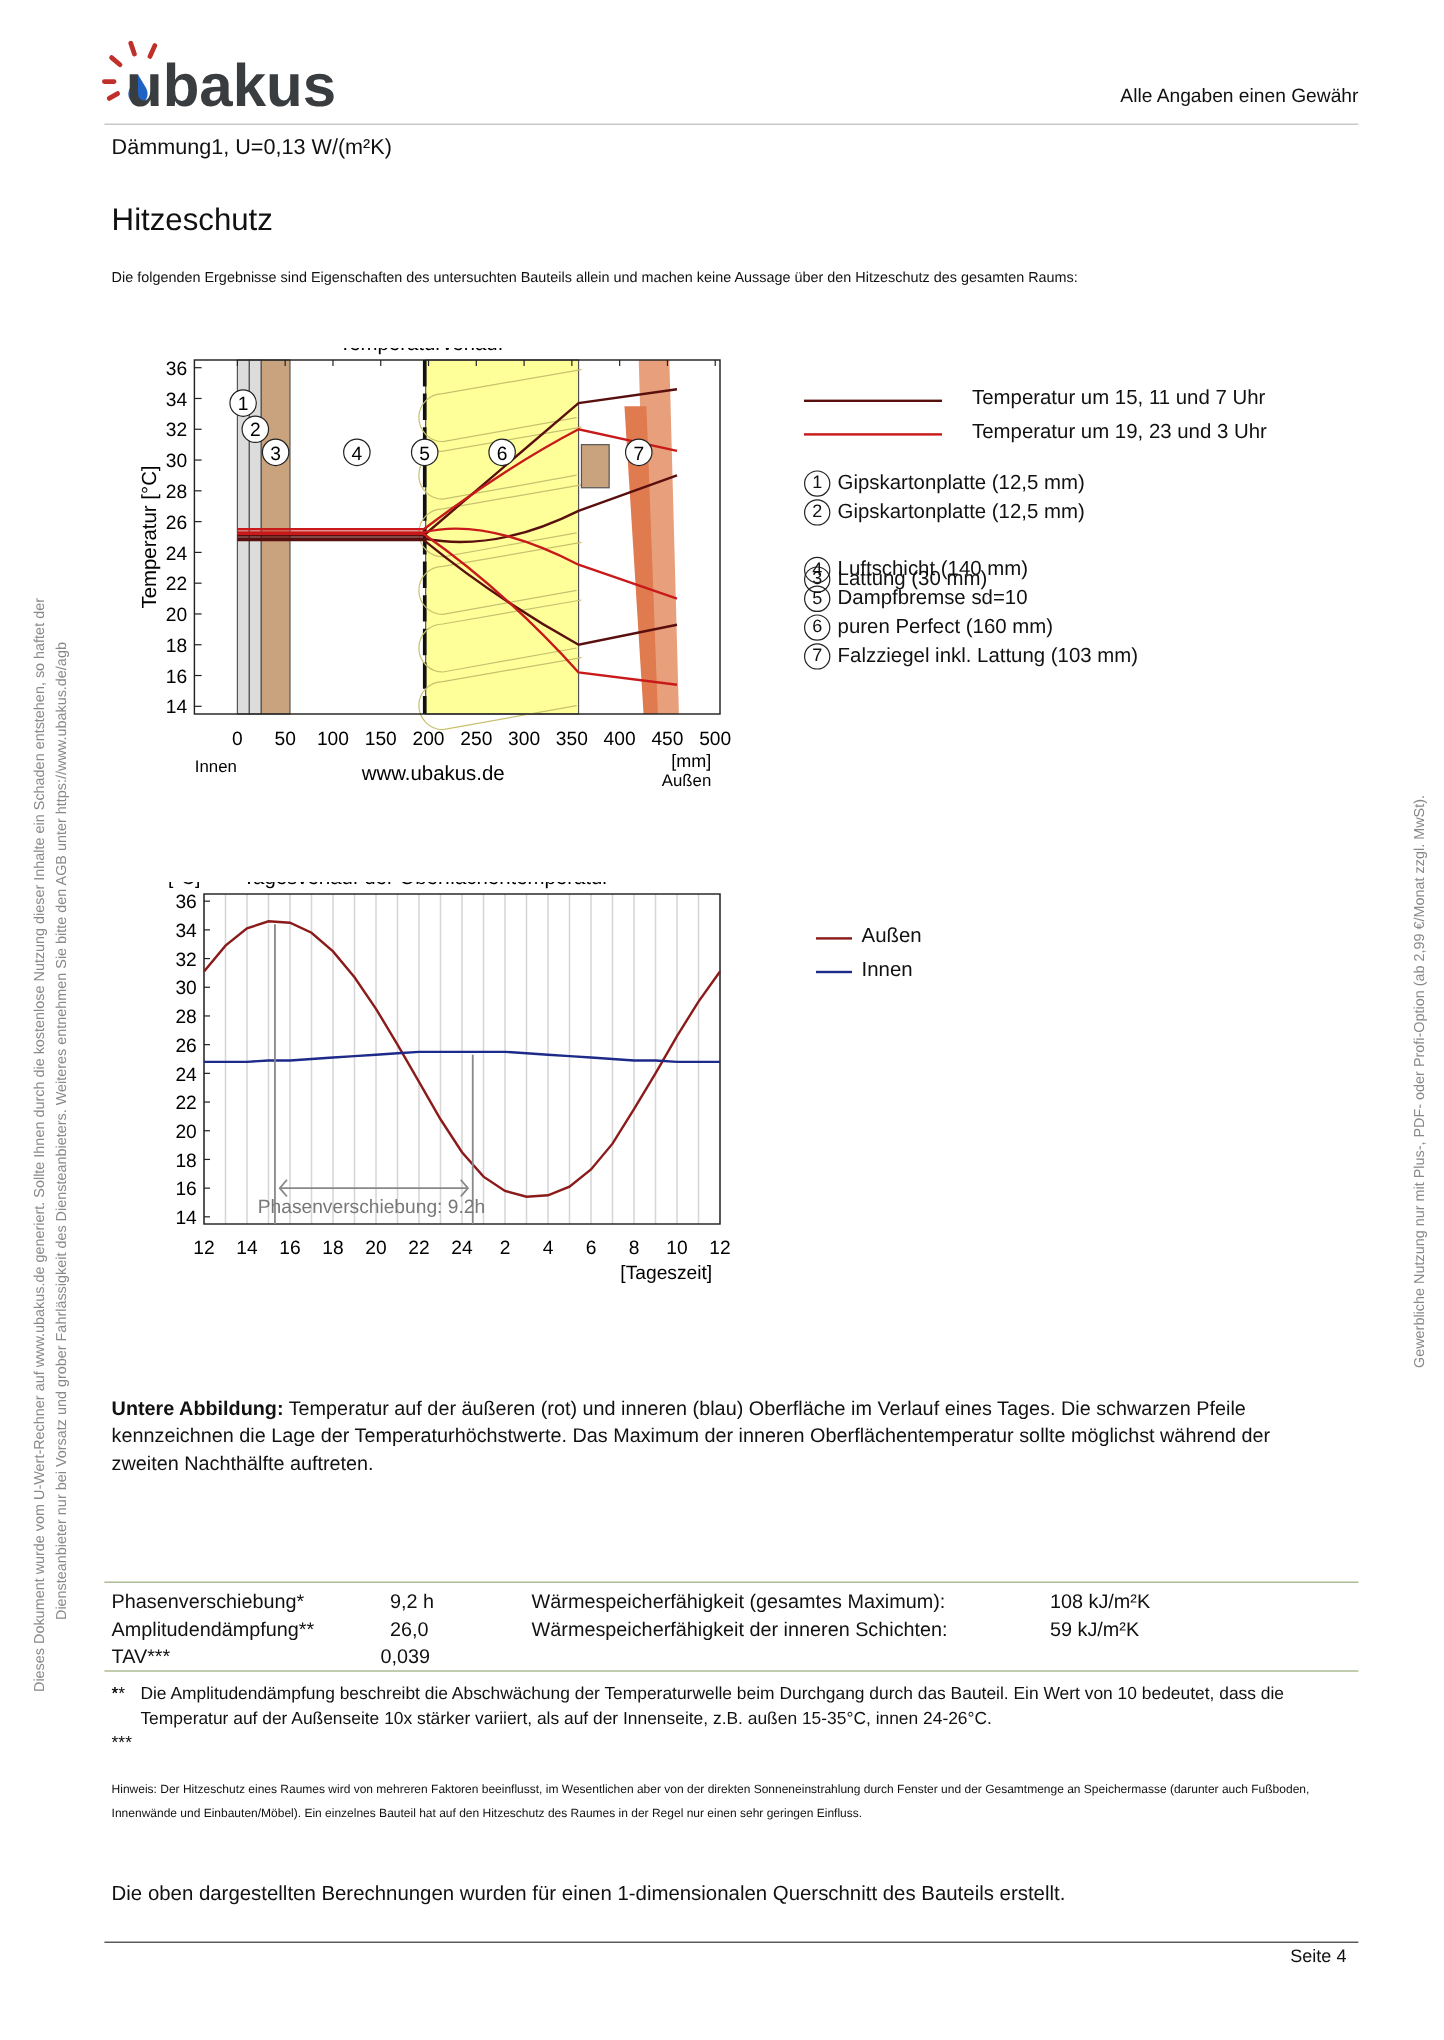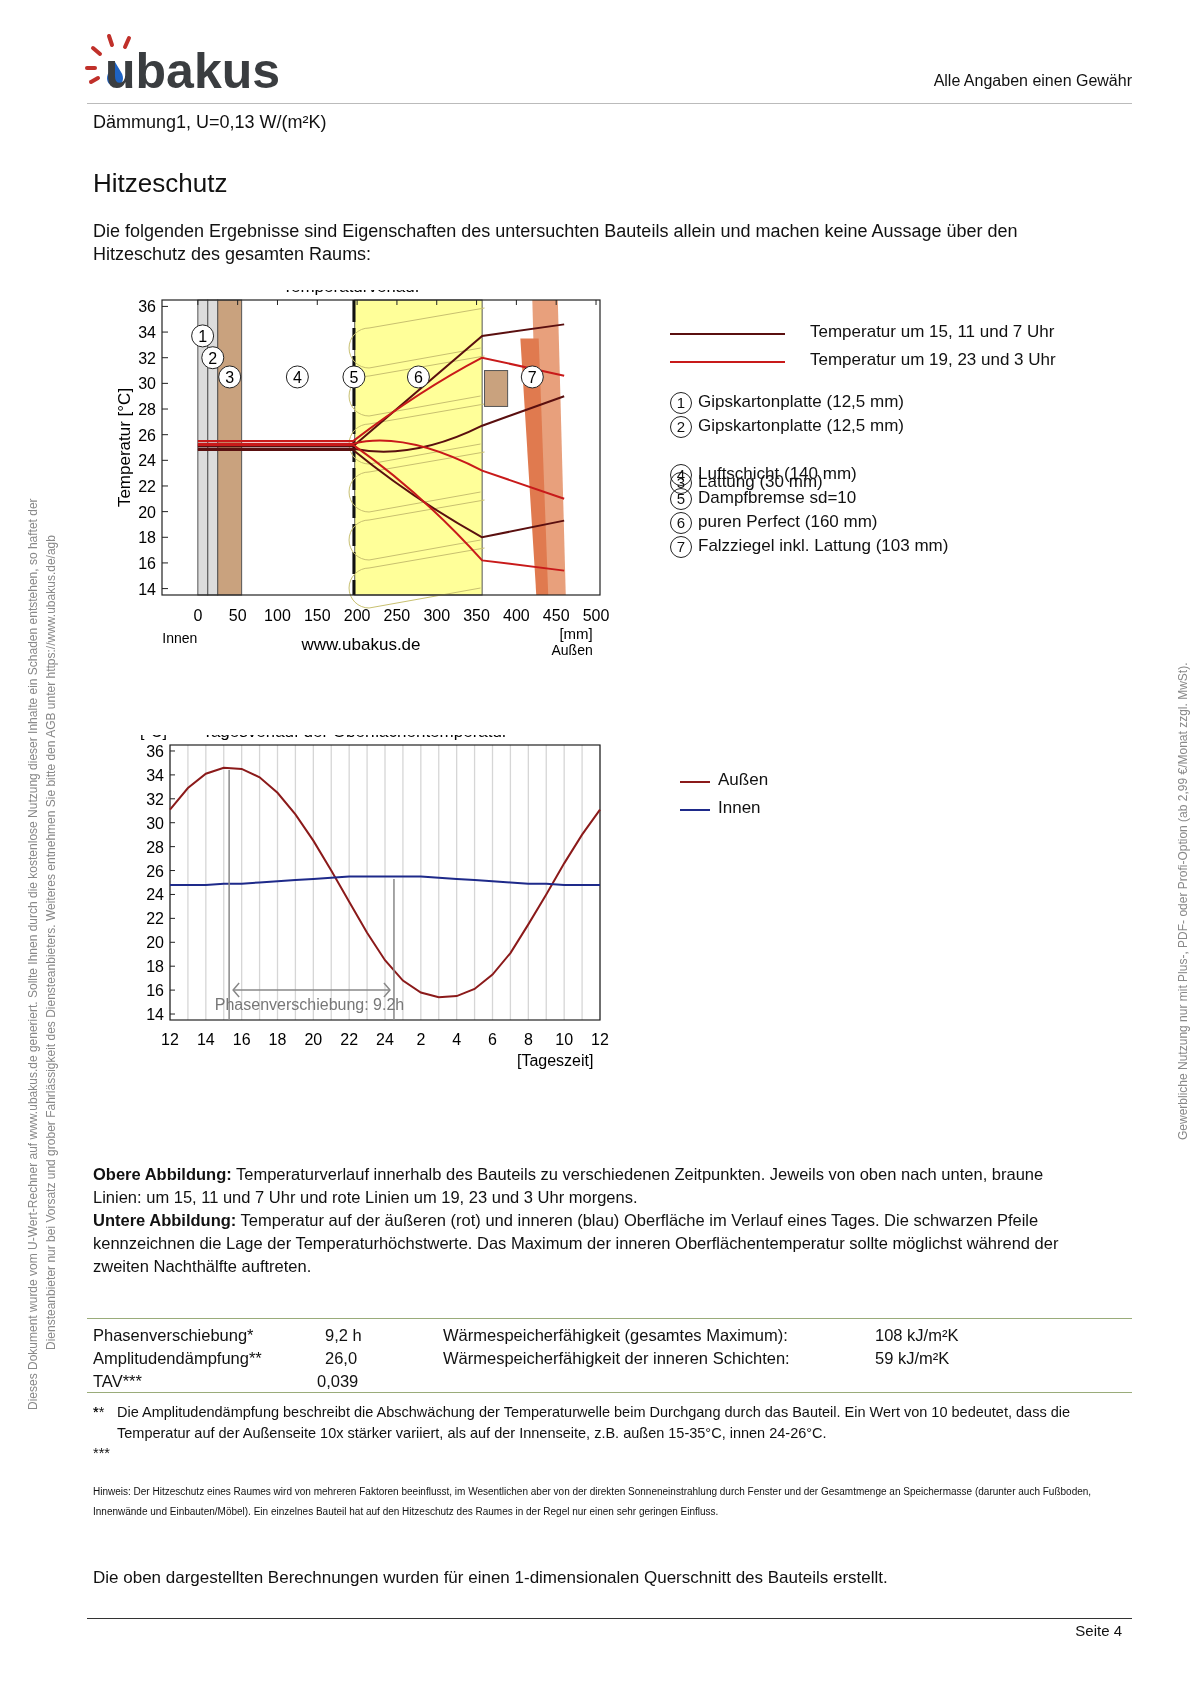--- a/index.html
+++ b/index.html
@@ -3,21 +3,21 @@
 <meta charset="utf-8">
 <style>
   html,body{margin:0;padding:0;background:#fff;}
   body{width:1203px;height:1700px;position:relative;font-family:"Liberation Sans",sans-serif;color:#111;overflow:hidden;}
   .abs{position:absolute;}
   #logo{left:85px;top:28px;width:220px;height:70px;}
   #disclaimer{left:900px;top:72px;font-size:16px;width:232px;text-align:right;}
   .hr{height:1px;background:#bbb;left:87px;width:1045px;}
   #subtitle{left:93px;top:112px;font-size:18px;}
   #title{left:93px;top:168px;font-size:26px;}
-  #intro{left:93px;top:220px;width:980px;font-size:18px;line-height:23px;}
+  #intro{left:93px;top:220px;width:980px;font-size:12px;line-height:23px;}
   svg text{font-family:"Liberation Sans",sans-serif;}
   #chart1{left:110px;top:290px;}
   #chart2{left:130px;top:735px;}
   #legend1{left:670px;top:320px;font-size:17px;}
   .leg-row{position:absolute;white-space:nowrap;}
   .leg-line{position:absolute;height:2px;width:115px;}
   .layer-item{position:absolute;white-space:nowrap;font-size:17px;}
   .circ{display:inline-block;width:20px;height:20px;border:1.3px solid #222;border-radius:50%;text-align:center;line-height:20px;font-size:15px;margin-right:6px;vertical-align:middle;}
   #legend2{left:680px;top:770px;font-size:17px;}
   #captions{left:93px;top:1163px;width:1000px;font-size:16.5px;line-height:23px;}
@@ -249,21 +249,20 @@
     <span class="leg-line" style="width:30px;left:0;top:11px;background:#8b1a1a;"></span>
     <span style="position:absolute;left:38px;">Außen</span>
   </div>
   <div class="leg-row" style="left:0;top:28px;">
     <span class="leg-line" style="width:30px;left:0;top:11px;background:#1e2a8a;"></span>
     <span style="position:absolute;left:38px;">Innen</span>
   </div>
 </div>
 
 <div id="captions" class="abs">
-  <div><b>Obere Abbildung:</b><span> Temperaturverlauf innerhalb des Bauteils zu verschiedenen Zeitpunkten. Jeweils von oben nach unten, braune Linien: um 15, 11 und 7 Uhr und rote Linien um 19, 23 und 3 Uhr morgens.</span></div>
   <div><b>Untere Abbildung:</b><span> Temperatur auf der äußeren (rot) und inneren (blau) Oberfläche im Verlauf eines Tages. Die schwarzen Pfeile kennzeichnen die Lage der Temperaturhöchstwerte. Das Maximum der inneren Oberflächentemperatur sollte möglichst während der zweiten Nachthälfte auftreten.</span></div>
 </div>
 
 <div class="abs green" style="top:1318px;"></div>
 <div id="props" class="abs">
   <div class="prop" style="left:0;top:0;">Phasenverschiebung*</div>
   <div class="prop" style="left:232px;top:0;">9,2 h</div>
   <div class="prop" style="left:0;top:23px;">Amplitudendämpfung**</div>
   <div class="prop" style="left:232px;top:23px;">26,0</div>
   <div class="prop" style="left:0;top:46px;">TAV***</div>

